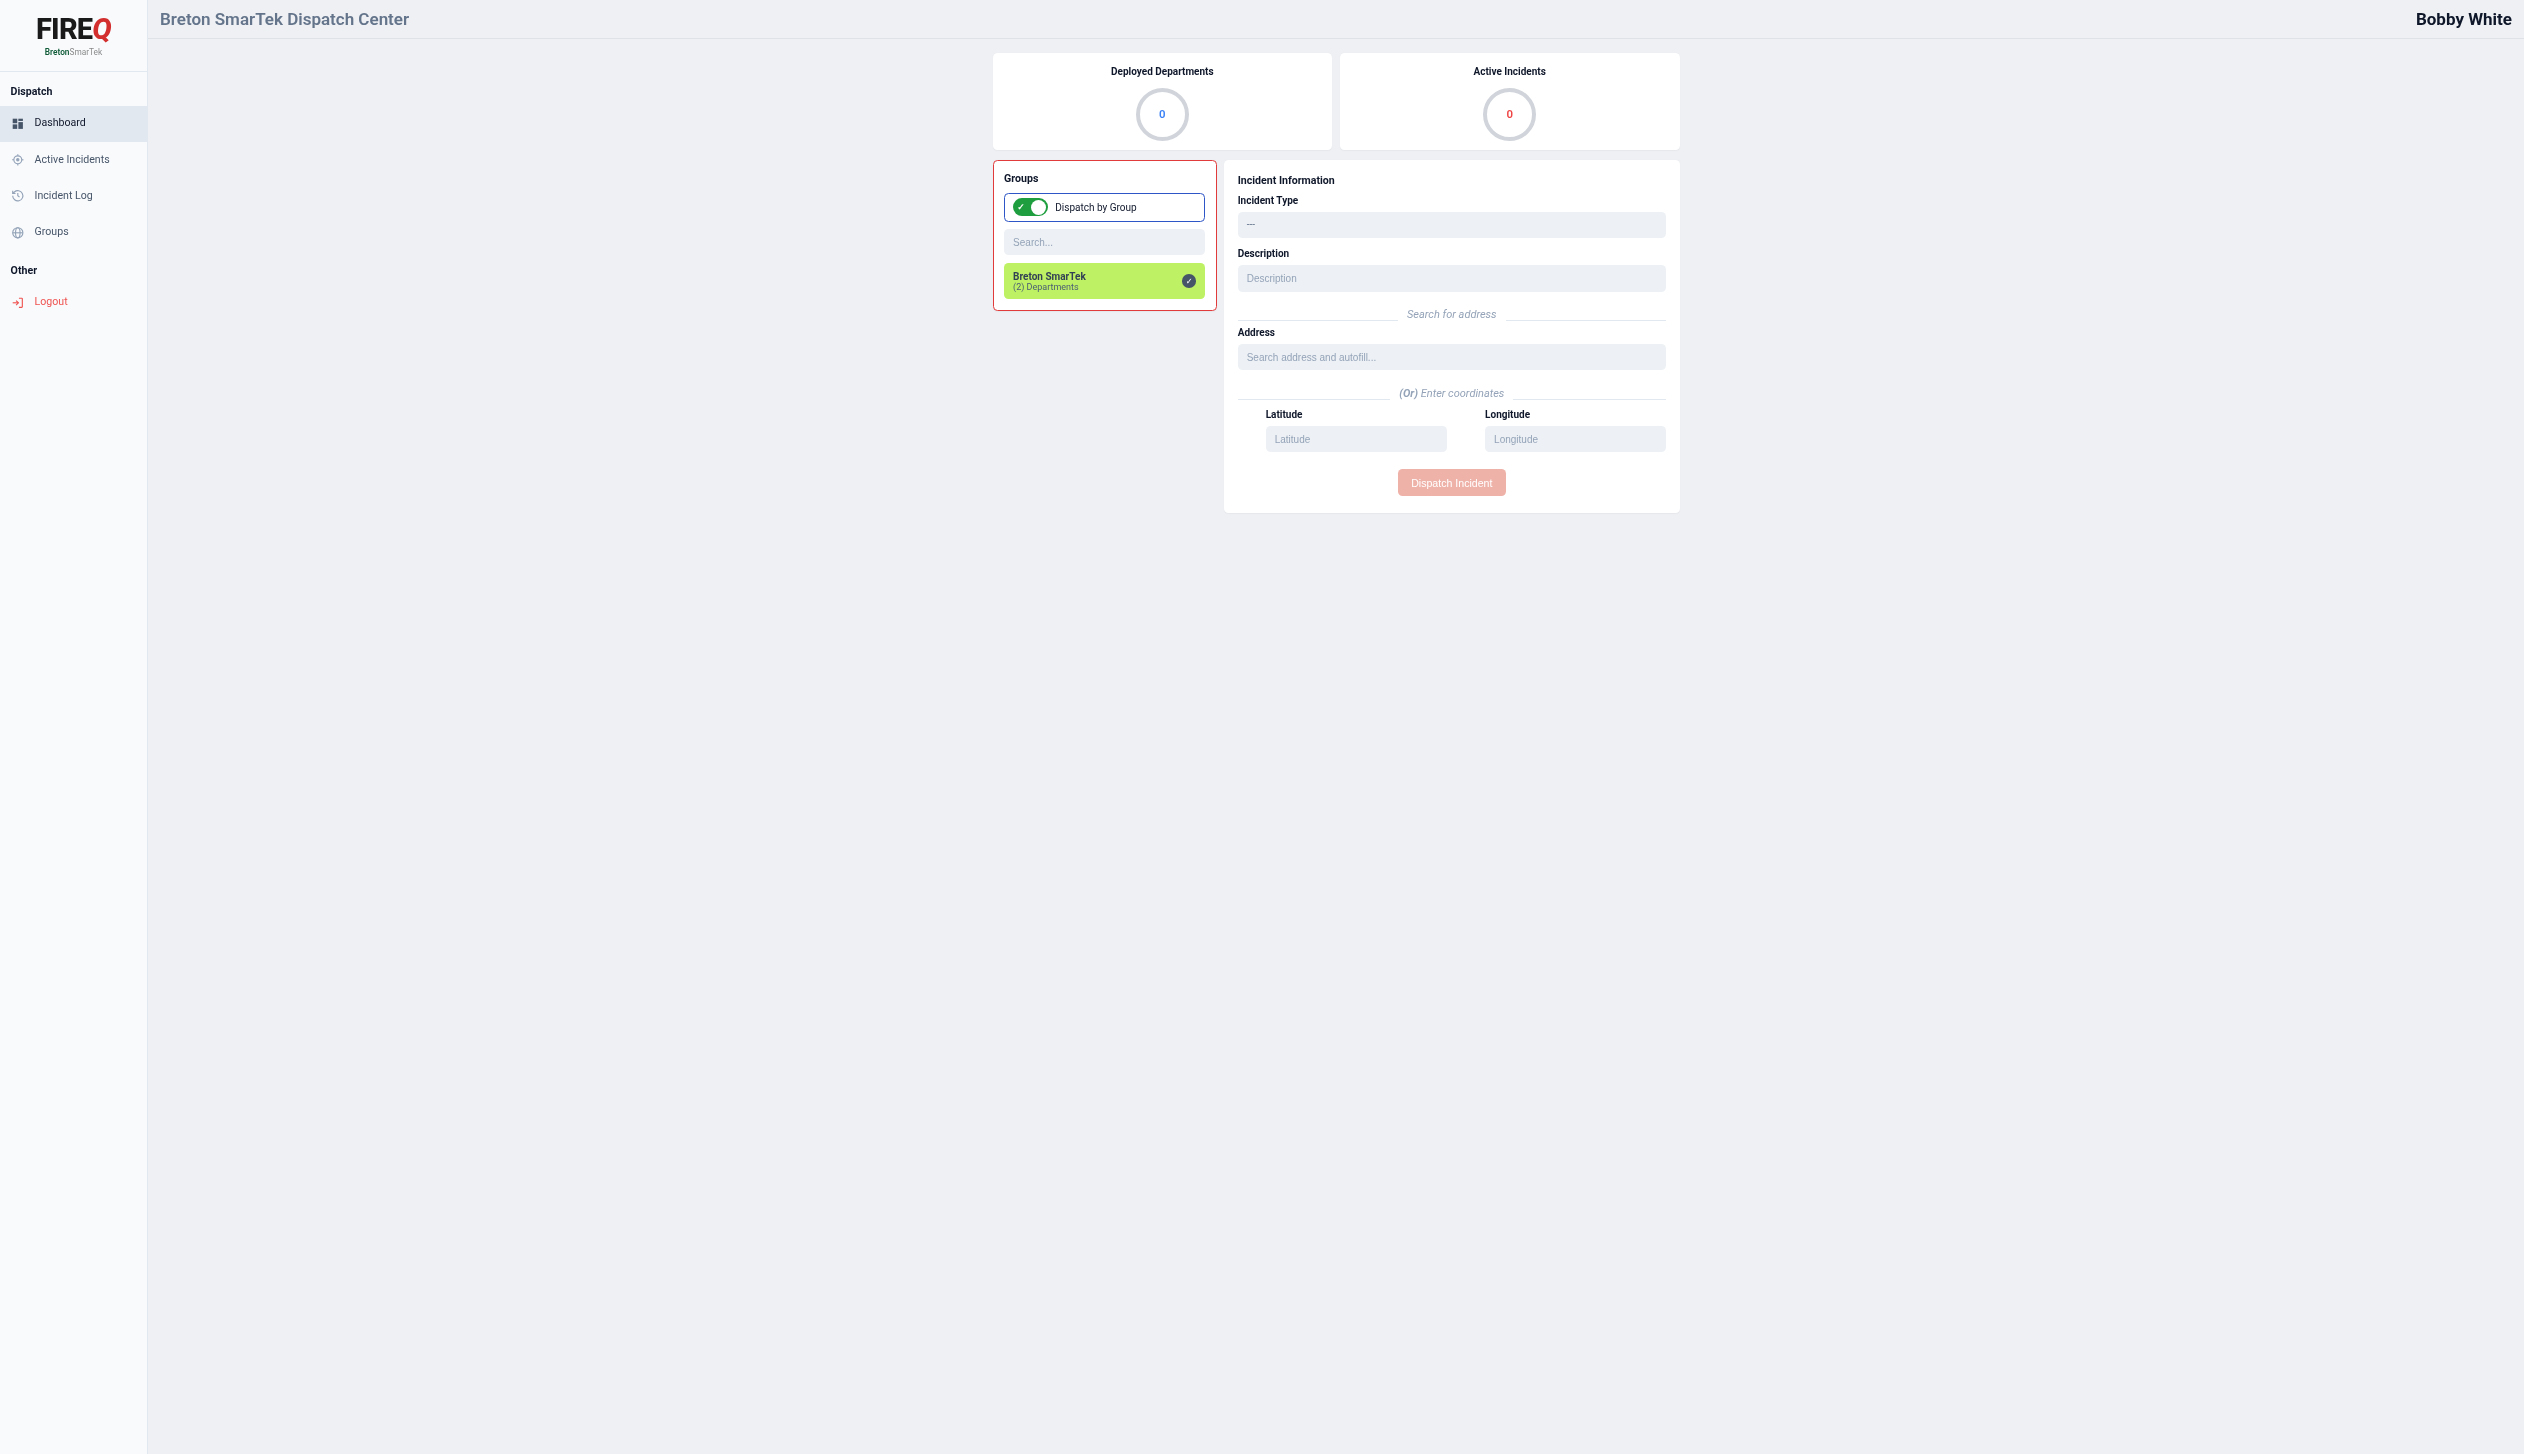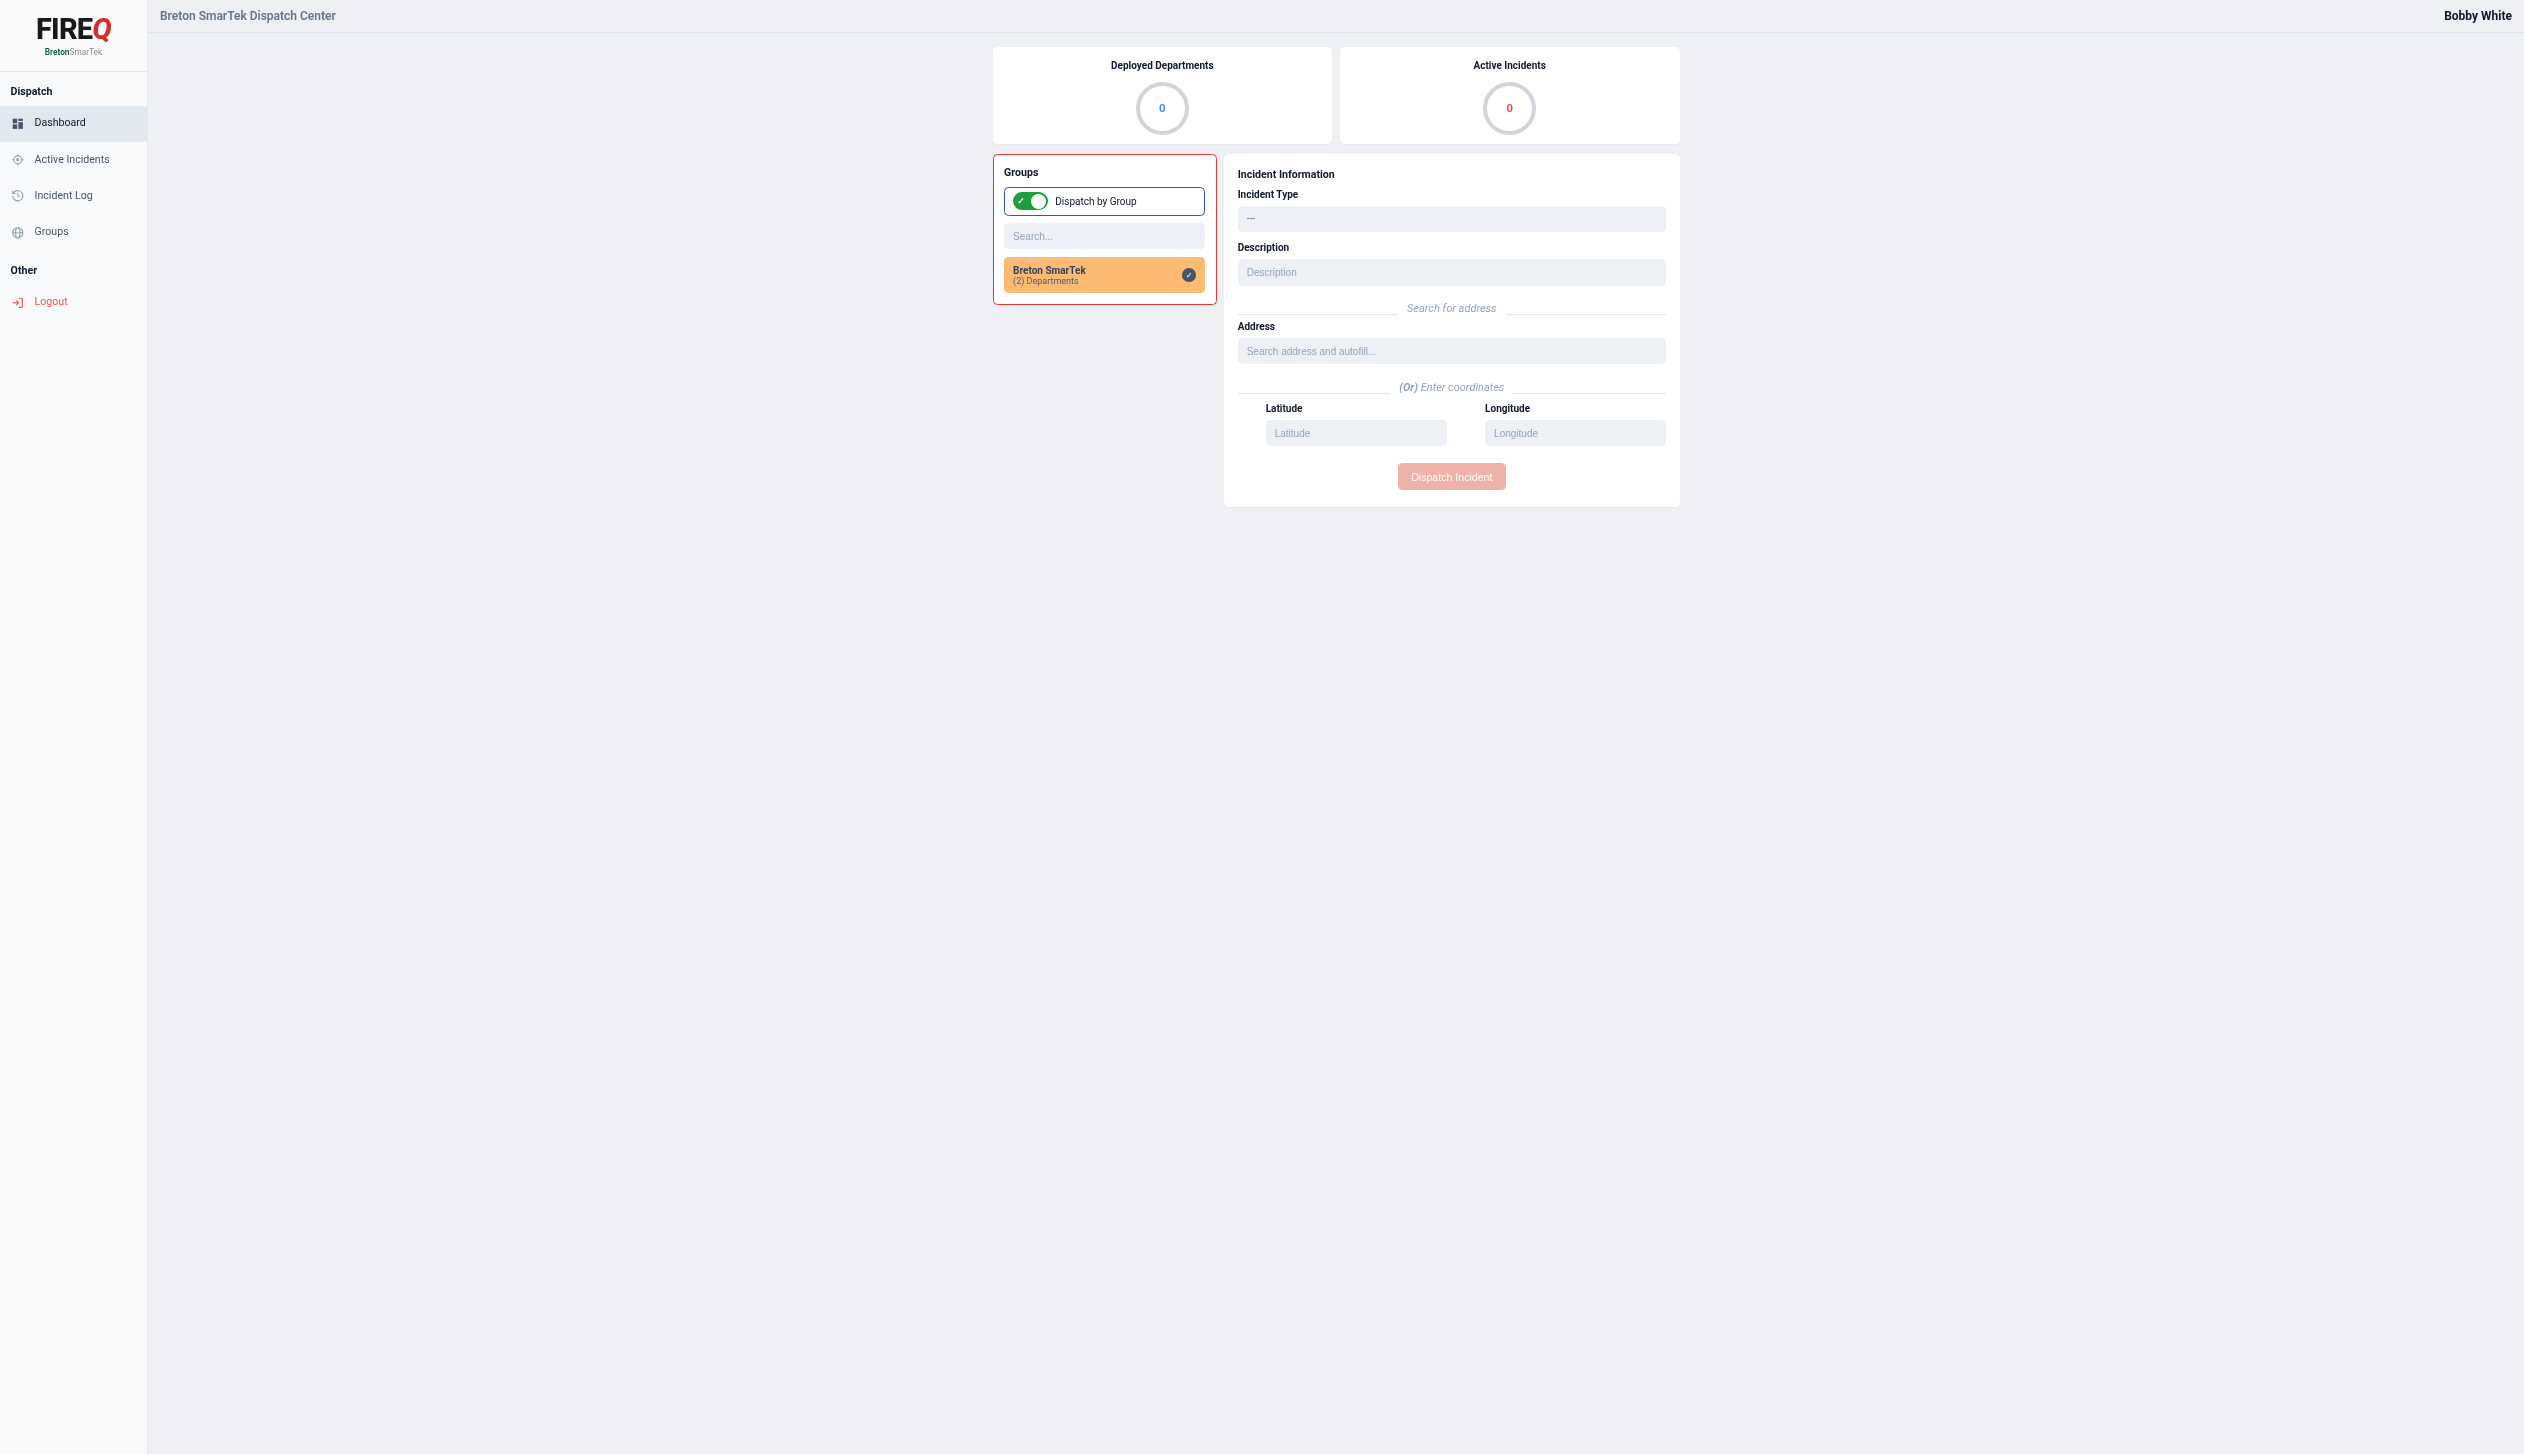--- a/index.html
+++ b/index.html
@@ -83,21 +83,21 @@
     }
     .topbar {
       background: #eef0f3;
       border-bottom: 0.8px solid #dfe3e8;
       padding: 9px 12px;
       display: flex;
       align-items: center;
       justify-content: space-between;
       color: #64748b;
       font-weight: 600;
-      font-size: 12px;
+      font-size: 17px;
     }
     .topbar .user { color: #0f172a; font-weight: 700; }
     .content {
       padding: 13.6px 12px;
       display: flex;
       flex-direction: column;
       align-items: center;
     }
     .cards-row {
       display: flex;
@@ -199,21 +199,21 @@
       border: none;
       border-radius: 4.5px;
       padding: 7.6px 9px;
       font-size: 10px;
       color: #334155;
       outline: none;
     }
     .search-input::placeholder, .text-input::placeholder { color: #94a3b8; }
     .group-item {
       margin-top: 7.6px;
-      background: #fdba74;
+      background: #bef264;
       border-radius: 4.5px;
       padding: 7.6px 9px;
       display: flex;
       align-items: center;
       justify-content: space-between;
       cursor: pointer;
       color: #334155;
     }
     .group-item .name { font-weight: 700; font-size: 10px; }
     .group-item .sub { font-size: 9px; color: #4b5d74; }

